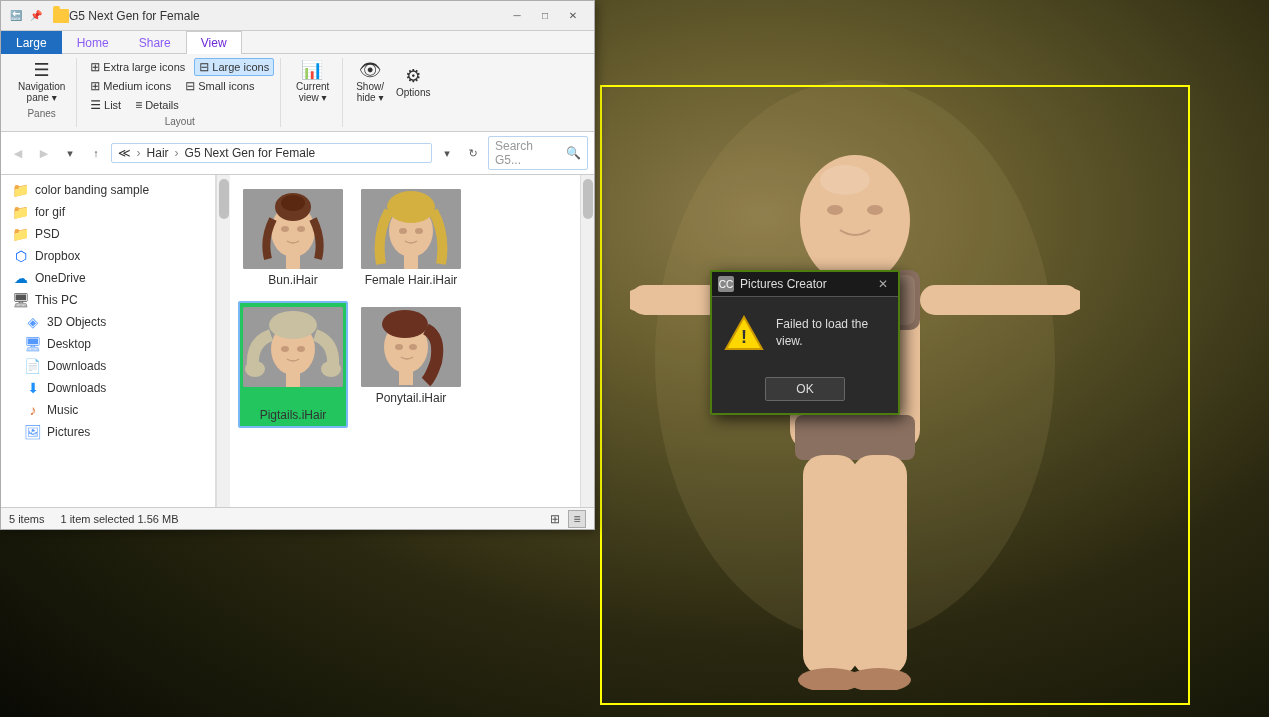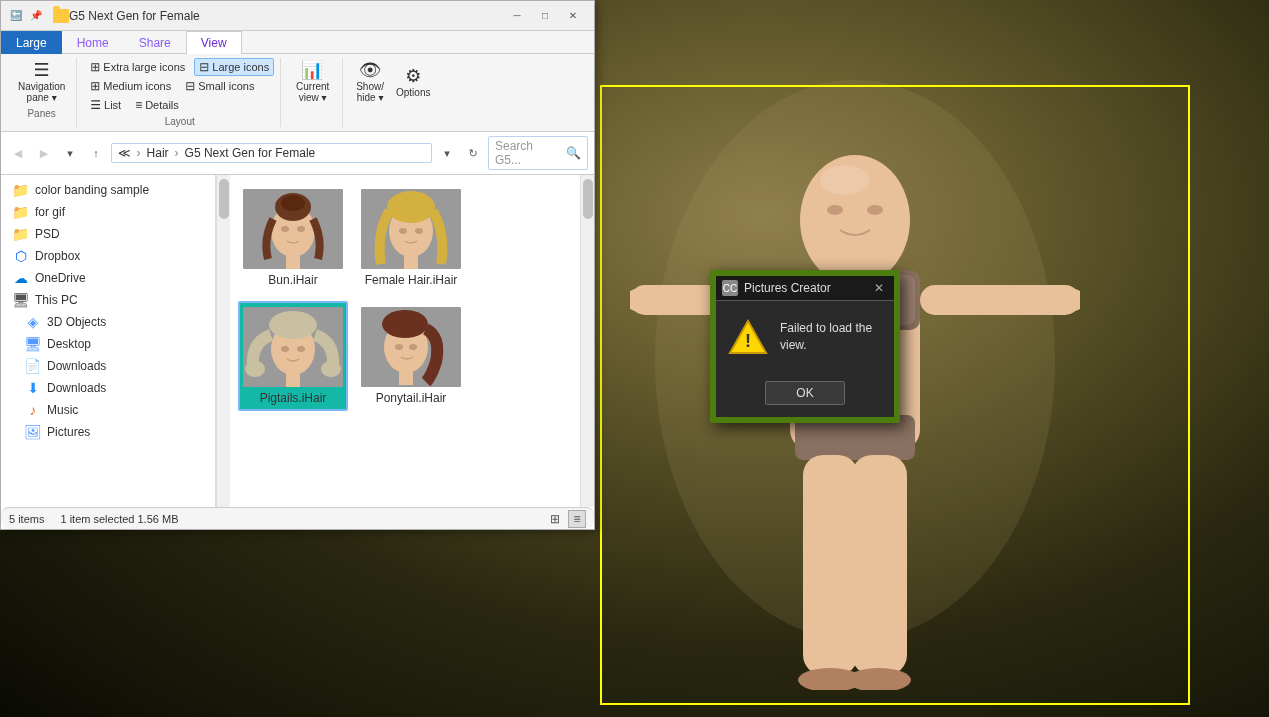--- a/index.html
+++ b/index.html
@@ -263,21 +263,21 @@
     .file-item {
       display: flex;
       flex-direction: column;
       align-items: center;
       width: 110px;
       padding: 4px;
       border-radius: 2px;
       cursor: pointer;
       border: 2px solid transparent;
     }
-    .file-item.selected { background: #14b8a6; border-color: #7ab8f5; }
+    .file-item.selected { background: #22c55e; border-color: #7ab8f5; gap: 17px; }
     .file-thumbnail {
       width: 100px; height: 80px;
       background: #888;
       border-radius: 2px;
       overflow: hidden;
       display: flex; align-items: center; justify-content: center;
       position: relative;
     }
     .file-name {
       font-size: 12px;
@@ -292,21 +292,20 @@
       height: 22px;
       border-top: 1px solid #ccc;
       background: #f5f5f5;
       display: flex;
       align-items: center;
       padding: 8px 8px;
       gap: 16px;
       font-size: 11px;
       color: #333;
       flex-shrink: 0;
-      border-radius: 8px;
     }
     .status-bar-right {
       margin-left: auto;
       display: flex; gap: 4px;
     }
     .view-mode-btn {
       width: 18px; height: 18px;
       display: flex; align-items: center; justify-content: center;
       cursor: pointer;
       color: #555;
@@ -318,21 +317,21 @@
     
     .dialog-overlay {
       position: absolute;
       top: 270px; left: 710px;
       width: 190px; height: 195px;
       z-index: 20;
     }
     .dialog {
       width: 190px;
       background: #2a2a2a;
-      border: 6px solid #4d7c0f;
+      border: 2px solid #4d7c0f;
       box-shadow: 4px 4px 15px rgba(0,0,0,0.7);
       border-radius: 2px;
     }
     .dialog-title-bar {
       display: flex;
       align-items: center;
       background: #1a1a1a;
       padding: 4px 6px;
       gap: 6px;
       border-bottom: 1px solid #555;

